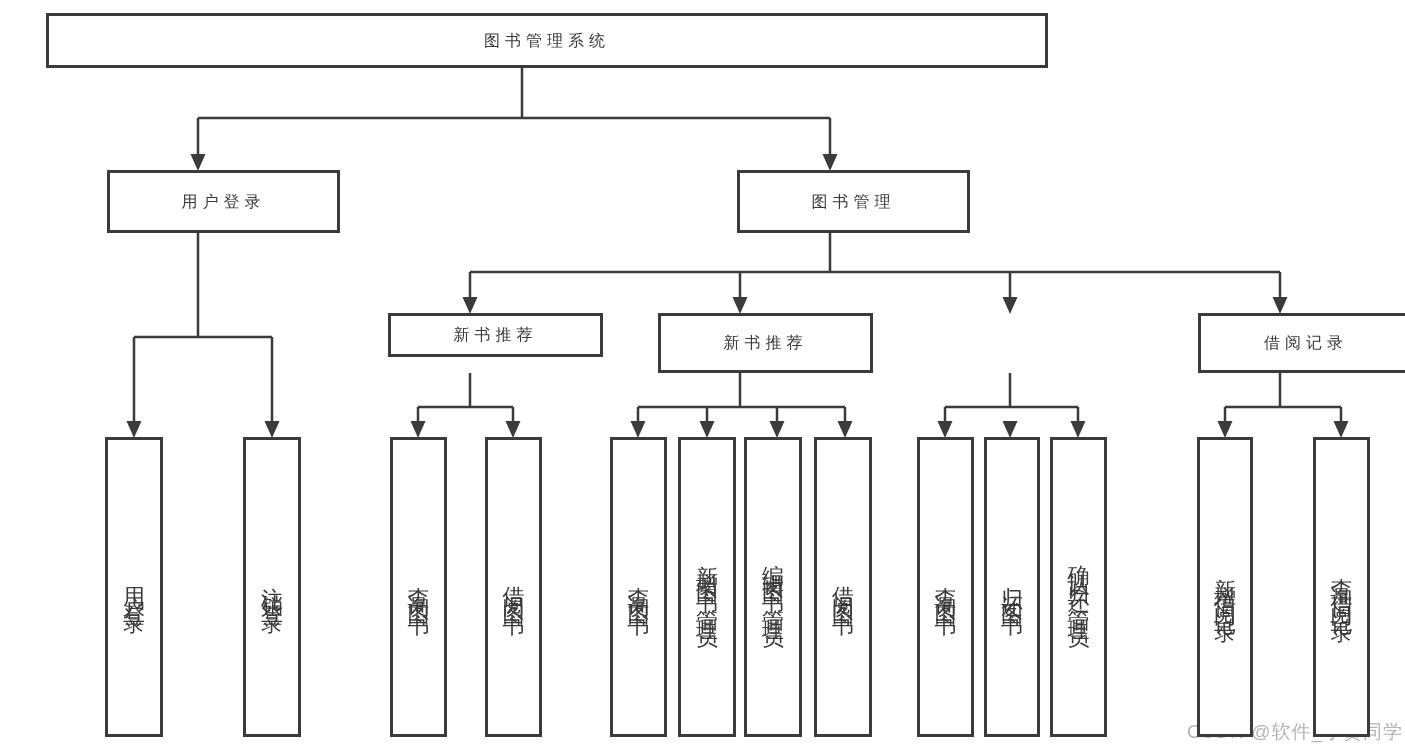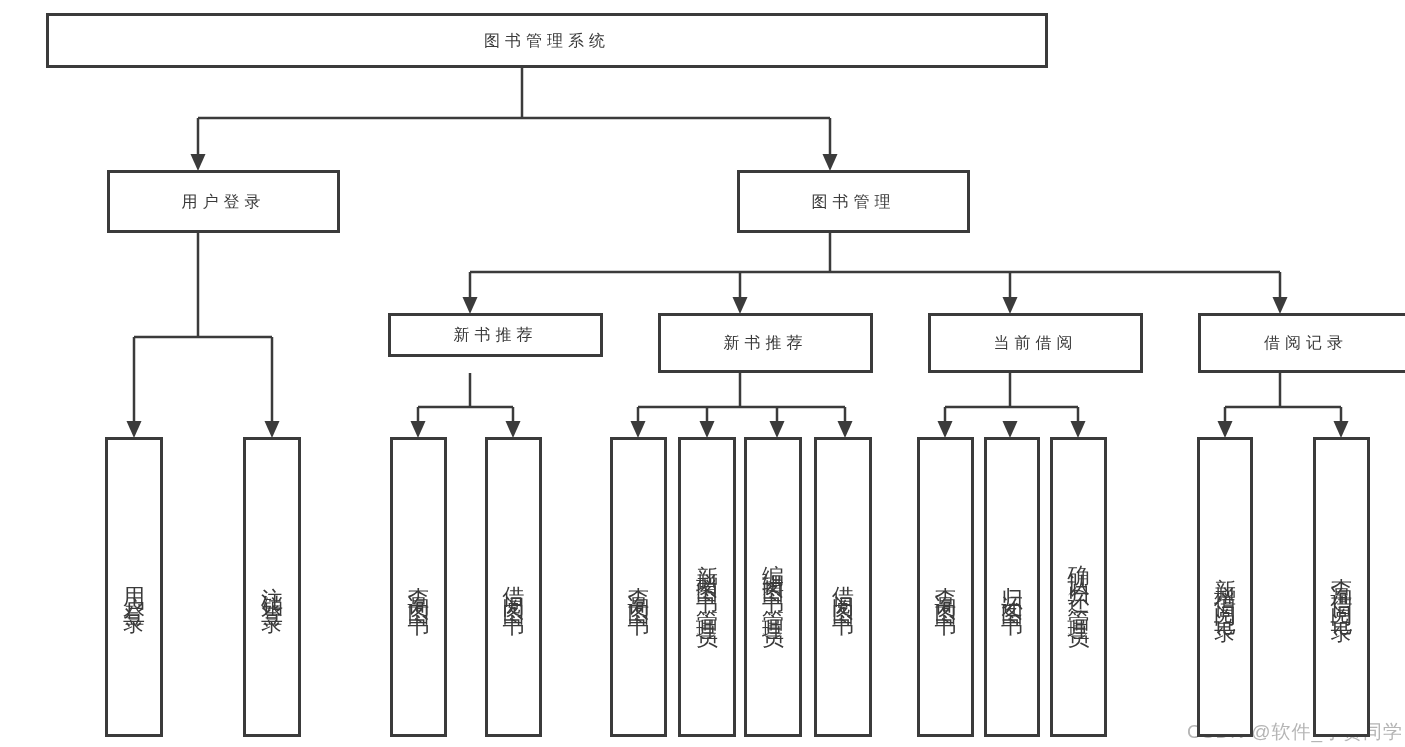--- a/index.html
+++ b/index.html
@@ -123,21 +123,20 @@
       <path d="M 1225 438 l -7.5 -17 h 15 Z" class="arrowhead"></path>
       <path d="M 1341 438 l -7.5 -17 h 15 Z" class="arrowhead"></path>
     </svg>
 
   <div id="watermark">CSDN @软件_小贺同学</div>
 <div class="node horizontal" style="left: 21px; top: 13px; width: 1002px; height: 55px;">图书管理系统</div>
     <div class="node horizontal" style="left: 82px; top: 170px; width: 233px; height: 63px;">用户登录</div>
     <div class="node horizontal" style="left: 712px; top: 170px; width: 233px; height: 63px;">图书管理</div>
     <div class="node horizontal" style="left: 363px; top: 313px; width: 215px; height: 44px;">新书推荐</div>
     <div class="node horizontal" style="left: 633px; top: 313px; width: 215px; height: 60px;">新书推荐</div>
-    <div class="node horizontal" style="left: 903px; top: 313px; width: 215px; height: 60px;">当前借阅</div>
     <div class="node horizontal" style="left: 1173px; top: 313px; width: 216px; height: 60px;">借阅记录</div>
     <div class="node vertical" style="left: 105px; top: 437px; width: 58px; height: 300px;">用户登录</div>
     <div class="node vertical" style="left: 243px; top: 437px; width: 58px; height: 300px;">注销登录</div>
     <div class="node vertical" style="left: 390px; top: 437px; width: 57px; height: 300px;">查询图书</div>
     <div class="node vertical" style="left: 485px; top: 437px; width: 57px; height: 300px;">借阅图书</div>
     <div class="node vertical" style="left: 610px; top: 437px; width: 57px; height: 300px;">查询图书</div>
     <div class="node vertical" style="left: 678px; top: 437px; width: 58px; height: 300px;">新增图书（管理员）</div>
     <div class="node vertical" style="left: 744px; top: 437px; width: 58px; height: 300px;">编辑图书（管理员）</div>
     <div class="node vertical" style="left: 814px; top: 437px; width: 58px; height: 300px;">借阅图书</div>
     <div class="node vertical" style="left: 917px; top: 437px; width: 57px; height: 300px;">查询图书</div>

